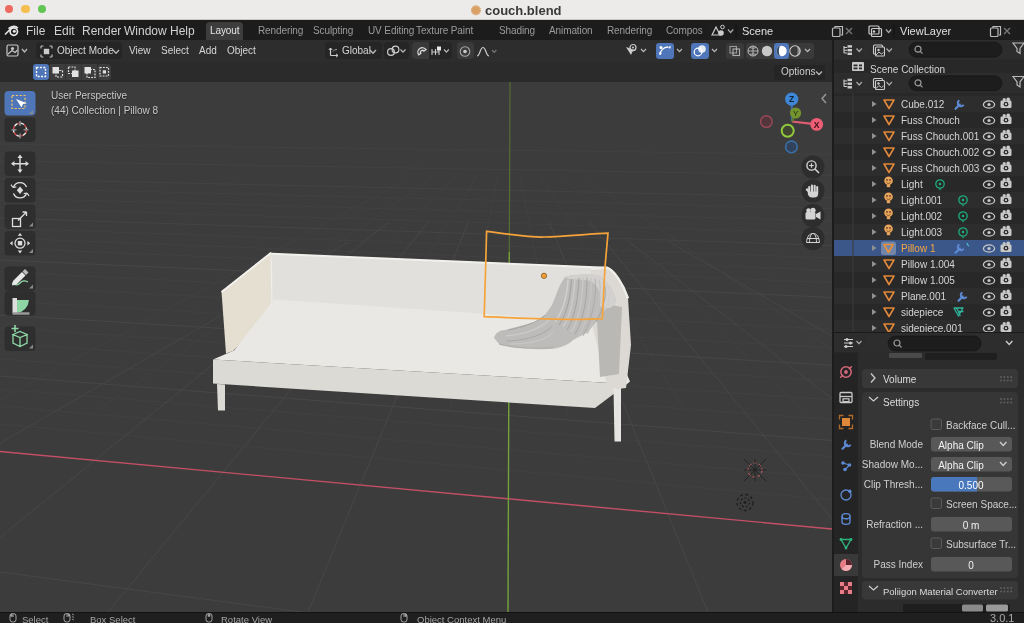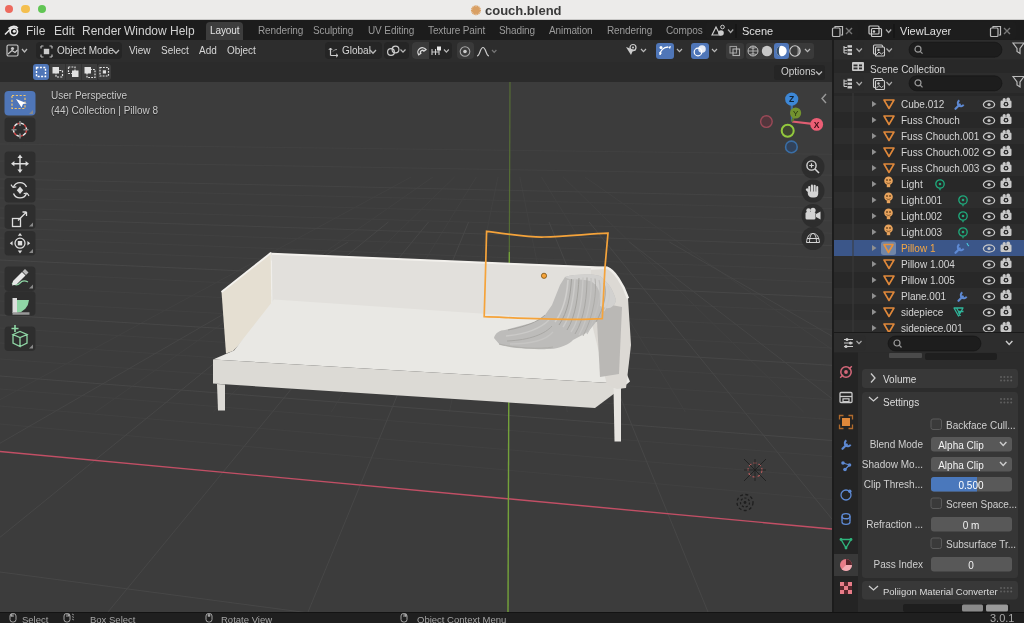--- a/index.html
+++ b/index.html
@@ -38,21 +38,21 @@
 </svg>
 <div class="abs mtxt" style="left:26px">File</div>
 <div class="abs mtxt" style="left:54px">Edit</div>
 <div class="abs mtxt" style="left:82px">Render</div>
 <div class="abs mtxt" style="left:124px">Window</div>
 <div class="abs mtxt" style="left:170px">Help</div>
 <div class="abs tab tabact" style="left:206px">Layout</div>
 <div class="abs tab" style="left:254px">Rendering</div>
 <div class="abs tab" style="left:309px">Sculpting</div>
 <div class="abs tab" style="left:364px">UV Editing</div>
-<div class="abs tab" style="left:424px">Texture Paint</div>
+<div class="abs tab" style="left:412px">Texture Paint</div>
 <div class="abs tab" style="left:495px">Shading</div>
 <div class="abs tab" style="left:545px">Animation</div>
 <div class="abs tab" style="left:603px">Rendering</div>
 <div class="abs tab" style="left:662px">Compos</div>
 
 <div class="abs" style="left:706px;top:21.5px;width:152px;height:17.5px;background:#1d1d1d;border-radius:3px"></div>
 <div class="abs" style="left:864px;top:21.5px;width:152px;height:17.5px;background:#1d1d1d;border-radius:3px"></div>
 <svg class="abs" style="left:709px;top:23.5px" width="150" height="14" viewBox="0 0 150 14">
  <path d="M3,11 L7,3 L11,11 Z" fill="none" stroke="#ccc" stroke-width="1.2"></path>
  <circle cx="12" cy="9" r="2.8" fill="#ccc"></circle>

